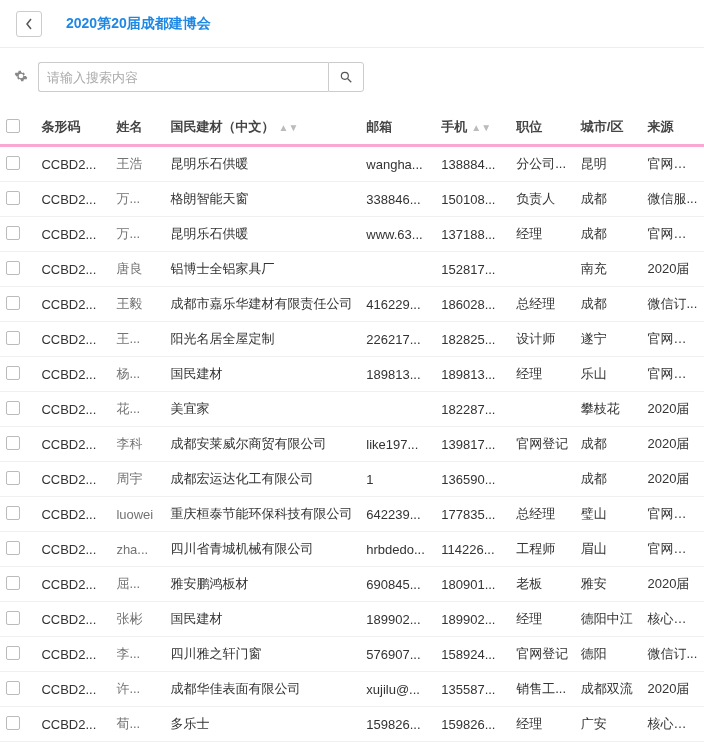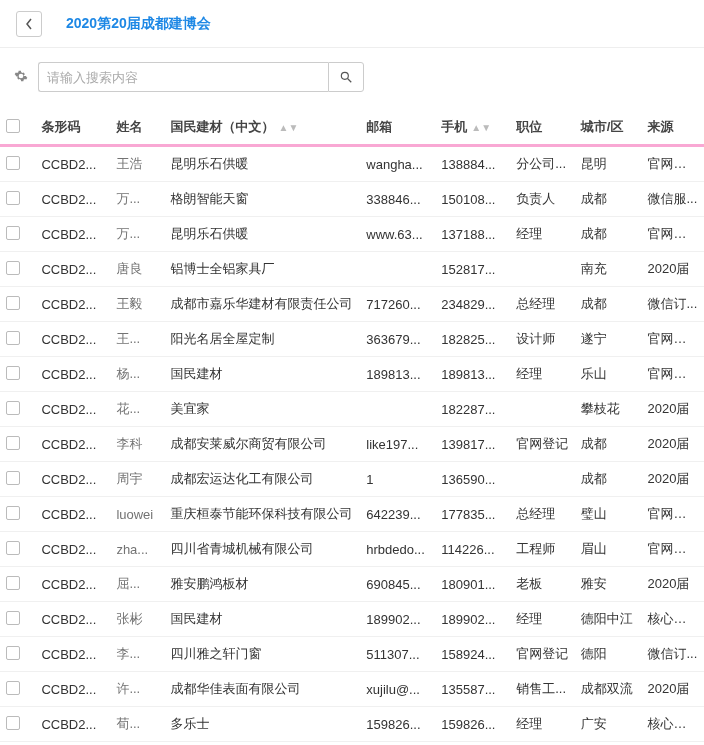--- a/index.html
+++ b/index.html
@@ -127,32 +127,32 @@
         <td>152817...</td>
         <td></td>
         <td>南充</td>
         <td>2020届</td>
       </tr>
       <tr>
         <td><span class="chk"></span></td>
         <td>CCBD2...</td>
         <td><span class="link">王毅</span></td>
         <td>成都市嘉乐华建材有限责任公司</td>
-        <td>717260...</td>
-        <td>234829...</td>
+        <td>416229...</td>
+        <td>186028...</td>
         <td>总经理</td>
         <td>成都</td>
         <td>微信订...</td>
       </tr>
       <tr>
         <td><span class="chk"></span></td>
         <td>CCBD2...</td>
         <td><span class="link">王...</span></td>
         <td>阳光名居全屋定制</td>
-        <td>363679...</td>
+        <td>226217...</td>
         <td>182825...</td>
         <td>设计师</td>
         <td>遂宁</td>
         <td>官网登记</td>
       </tr>
       <tr>
         <td><span class="chk"></span></td>
         <td>CCBD2...</td>
         <td><span class="link">杨...</span></td>
         <td>国民建材</td>
@@ -237,21 +237,21 @@
         <td>189902...</td>
         <td>经理</td>
         <td>德阳中江</td>
         <td>核心买家</td>
       </tr>
       <tr>
         <td><span class="chk"></span></td>
         <td>CCBD2...</td>
         <td><span class="link">李...</span></td>
         <td>四川雅之轩门窗</td>
-        <td>511307...</td>
+        <td>576907...</td>
         <td>158924...</td>
         <td>官网登记</td>
         <td>德阳</td>
         <td>微信订...</td>
       </tr>
       <tr>
         <td><span class="chk"></span></td>
         <td>CCBD2...</td>
         <td><span class="link">许...</span></td>
         <td>成都华佳表面有限公司</td>

